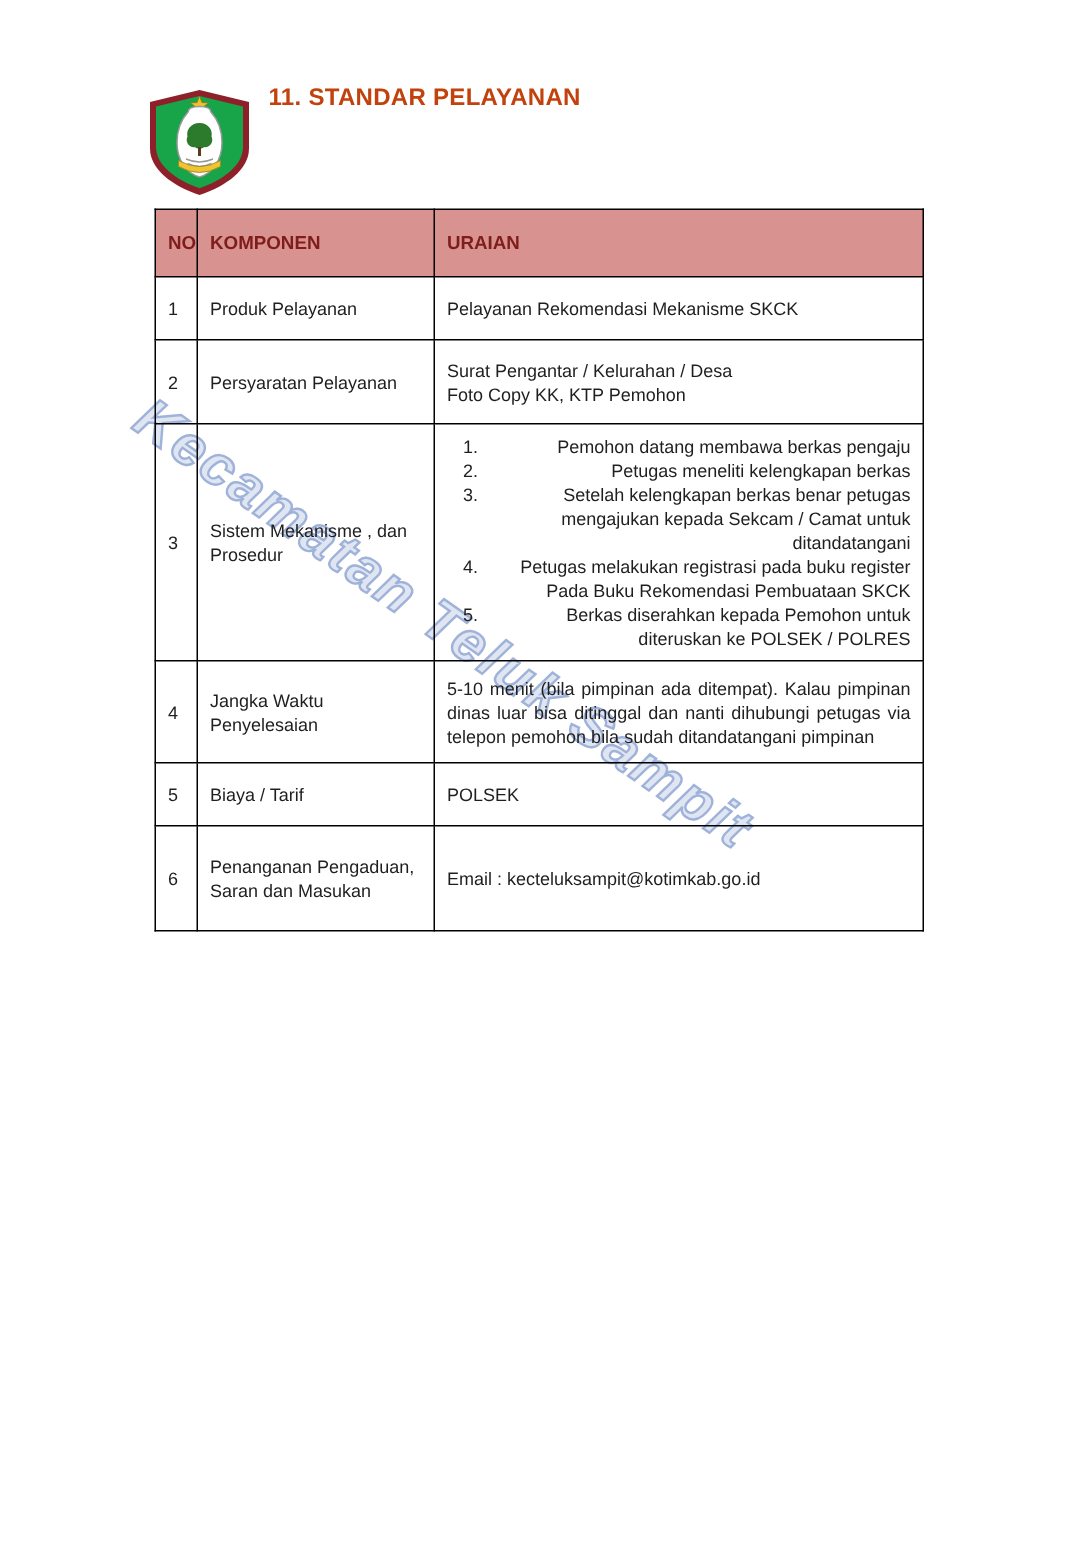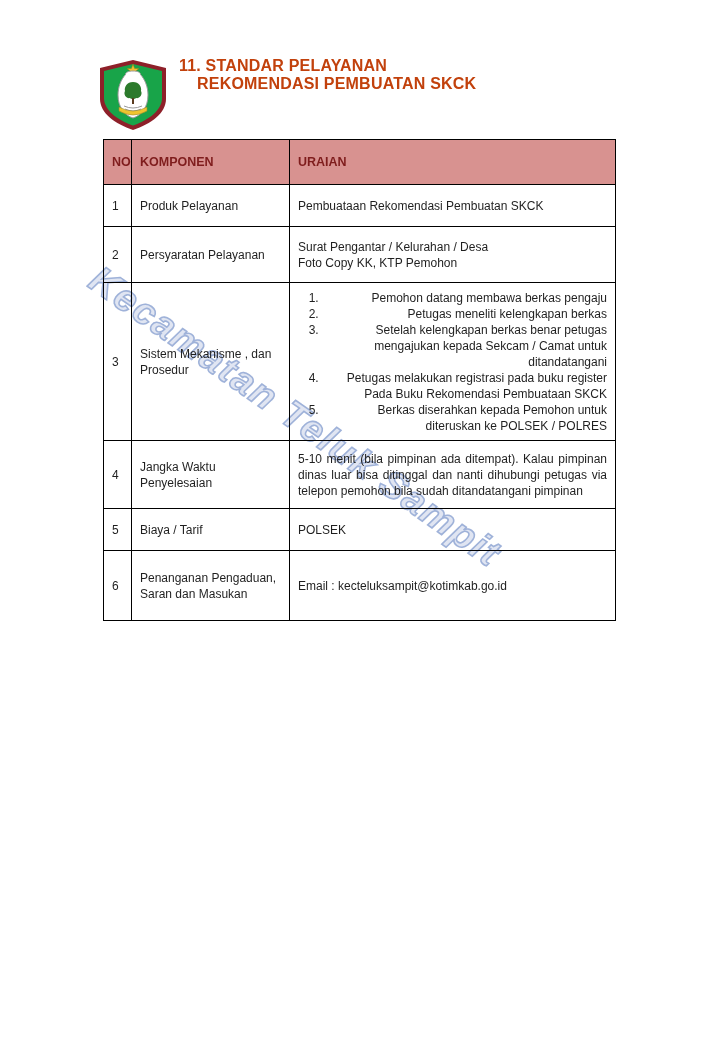--- a/index.html
+++ b/index.html
@@ -78,21 +78,20 @@
       <path d="M37 24 C31 24 28 29 29 33 C27 37 31 41 34 40 C35 41.5 39 41.5 40 40 C43 41 47 37 45 33 C46 29 43 24 37 24 Z" style="fill:var(--logo-tree,#2C7A2C)"></path>
       <rect x="36" y="40" width="2" height="6" fill="#5a3b1e"></rect>
       <path d="M28 48 Q37 52 46 48" fill="none" stroke="#9a9a9a" stroke-width="1"></path>
       <path d="M29 51 Q37 55 45 51" fill="none" stroke="#9a9a9a" stroke-width="1"></path>
       <path d="M23 49 Q37 57 51 49 L51 53 Q37 61 23 53 Z" style="fill:var(--logo-banner,#EFC42F);stroke:#9a8a2a;stroke-width:.6"></path>
     </svg>
   </div>
 
   <div class="doc-title">
     <div class="line1">11. STANDAR PELAYANAN</div>
-    <div class="line2">REKOMENDASI PEMBUATAN SKCK</div>
   </div>
 
   <div class="watermark">Kecamatan Teluk Sampit</div>
 
   <table class="std">
     <colgroup>
         <col class="c-no">
         <col class="c-komp">
         <col class="c-ur">
       </colgroup>
@@ -103,21 +102,21 @@
         <th>URAIAN</th>
       </tr>
     </thead>
     <tbody>
       <tr class="r1">
         <td class="no-cell">1</td>
         <td>
           <div>Produk Pelayanan</div>
         </td>
         <td>
-          <div>Pembuataan Rekomendasi Pembuatan SKCK</div>
+          <div>Pelayanan Rekomendasi Mekanisme SKCK</div>
         </td>
       </tr>
       <tr class="r2">
         <td class="no-cell">2</td>
         <td>
           <div>Persyaratan Pelayanan</div>
         </td>
         <td>
           <div>Surat Pengantar / Kelurahan / Desa</div>
           <div>Foto Copy KK, KTP  Pemohon</div>

